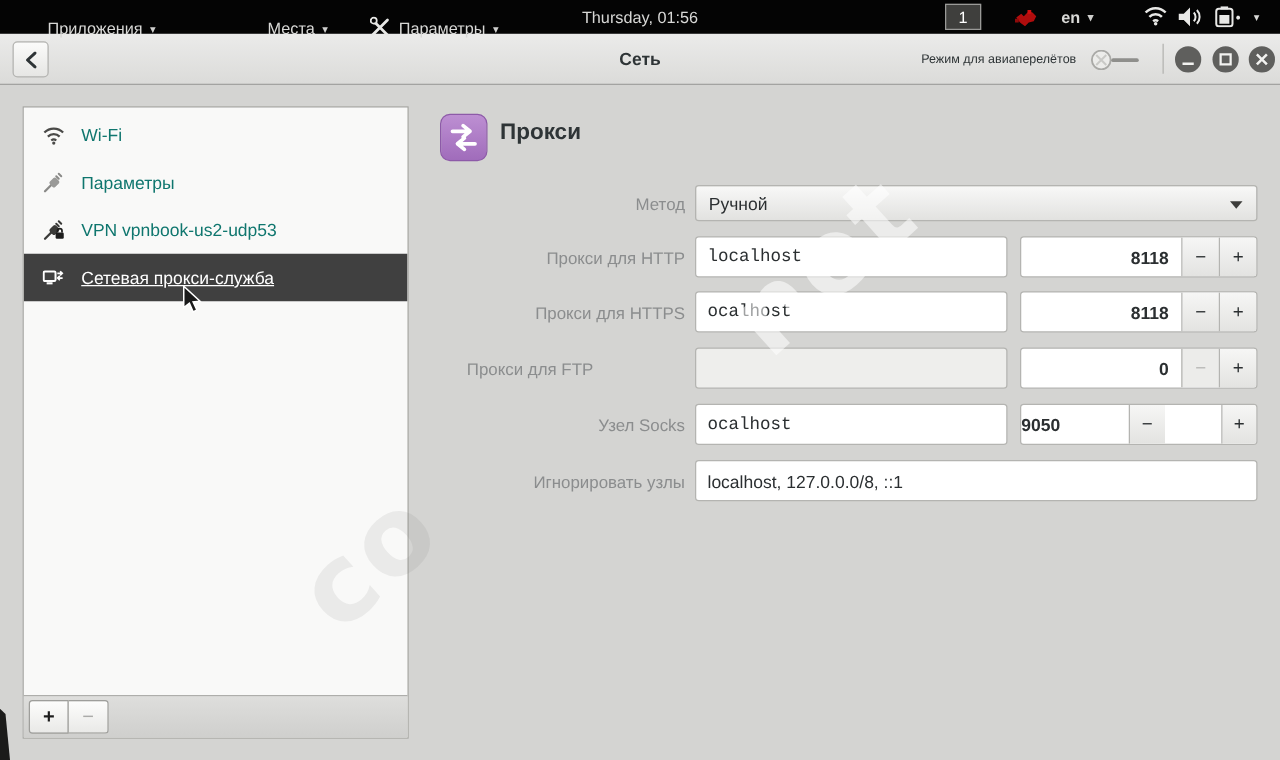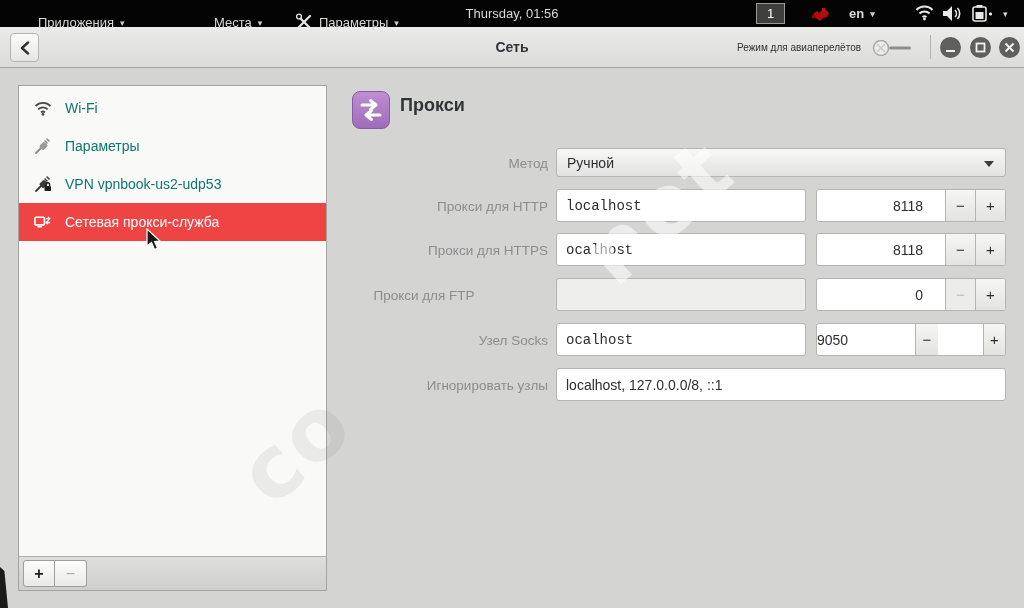--- a/index.html
+++ b/index.html
@@ -34,40 +34,40 @@
   .win-btn { position:absolute; top:10px; width:21px; height:21px; border-radius:50%; background:#5f5f5d; display:flex; align-items:center; justify-content:center; cursor:pointer; }
   .wb-min { left:940px; } .wb-max { left:970px; } .wb-close { left:999px; }
 
   
   .body { position:absolute; left:0; top:68px; width:1024px; height:540px; background:#d4d4d2; }
 
   
   .sidebar { position:absolute; left:18px; top:17px; width:309px; height:506px; border:1px solid #a2a29f; background:#f9f9f8; display:flex; flex-direction:column; }
   .side-list { flex:1; padding-top:3px; overflow:hidden; }
   .side-row { height:38px; display:flex; align-items:center; padding-left:15px; gap:13px; font-size:14px; color:#0f766e; cursor:pointer; }
-  .side-row.selected { background:#ef4444; color:#ffffff; }
+  .side-row.selected { background:#404040; color:#ffffff;text-decoration:underline; }
   .side-icon { width:18px; height:18px; display:flex; align-items:center; justify-content:center; }
   .side-toolbar { height:34px; background:linear-gradient(#dededc,#cfcfcd); border-top:1px solid #aeaeab; display:flex; align-items:center; padding-left:4px; }
   .tb-group { display:flex; }
   .tb-btn { width:32px; height:27px; border:1px solid #9e9e9b; background:linear-gradient(#fdfdfc,#e9e9e7); font-size:16px; display:flex; align-items:center; justify-content:center; cursor:pointer; }
   .tb-btn.add { border-radius:3px 0 0 3px; color:#1c1c1c; font-weight:bold; }
   .tb-btn.remove { border-radius:0 3px 3px 0; border-left:none; color:#ababa9; }
 
   
   .proxy-appicon { position:absolute; left:352px; top:23px; width:38px; height:38px; border-radius:8px; background:linear-gradient(#bd8fd2,#a06cbb); border:1px solid #8d5aa8; display:flex; align-items:center; justify-content:center; }
   .page-title { position:absolute; left:400px; top:27px; font-size:18px; font-weight:bold; color:#2e3436; }
 
   .form-label { position:absolute; left:300px; width:248px; text-align:right; font-size:13.5px; color:#8b8d8e; }
   .gfield { position:absolute; border:1px solid #b4b4b1; border-radius:3px; background:#ffffff; font-size:14px; color:#2b2f31; }
   .dropdown { left:556px; top:80px; width:450px; height:29px; background:linear-gradient(#f8f8f7,#e2e2e0); display:flex; align-items:center; padding:0 10px; cursor:pointer; }
   .dd-arrow { position:absolute; right:11px; top:12px; width:0; height:0; border-left:5px solid transparent; border-right:5px solid transparent; border-top:6px solid #3c3c3a; }
   .host-input { left:556px; width:250px; height:33px; padding:0 9px; outline:none; font-family:Liberation Mono, monospace; }
   .host-input:disabled, .host-input.empty-gray { background:#eeeeec; }
   .spin { left:816px; width:190px; height:33px; display:flex; overflow:hidden; }
-  .spin-val { flex:1; display:flex; align-items:center; justify-content:flex-end; padding-right:22px; }
+  .spin-val { flex:1; display:flex; align-items:center; justify-content:flex-end; padding-right:10px;font-weight:bold; }
   .spin-btn { width:30px; border-left:1px solid #b4b4b1; background:linear-gradient(#f6f6f5,#e3e3e1); display:flex; align-items:center; justify-content:center; font-size:15px; color:#2b2f31; cursor:pointer; }
   .spin-btn.disabled { color:#b8b8b6; background:#ececea; }
   .wide-input { left:556px; width:450px; height:33px; padding:0 9px; outline:none; font-family:"Liberation Sans",sans-serif; }
 
   
   .wm { position:absolute; font-weight:bold; letter-spacing:3px; transform:rotate(-42deg); pointer-events:none; z-index:6; font-family:"DejaVu Sans",sans-serif; }
   .wm-left { left:237px; top:330px; font-size:86px; color:rgba(110,110,110,0.10); }
   .wm-right { left:575px; top:95px; font-size:84px; color:rgba(255,255,255,0.55); }
 
   .cursor { position:absolute; left:146px; top:160px; z-index:40; }

